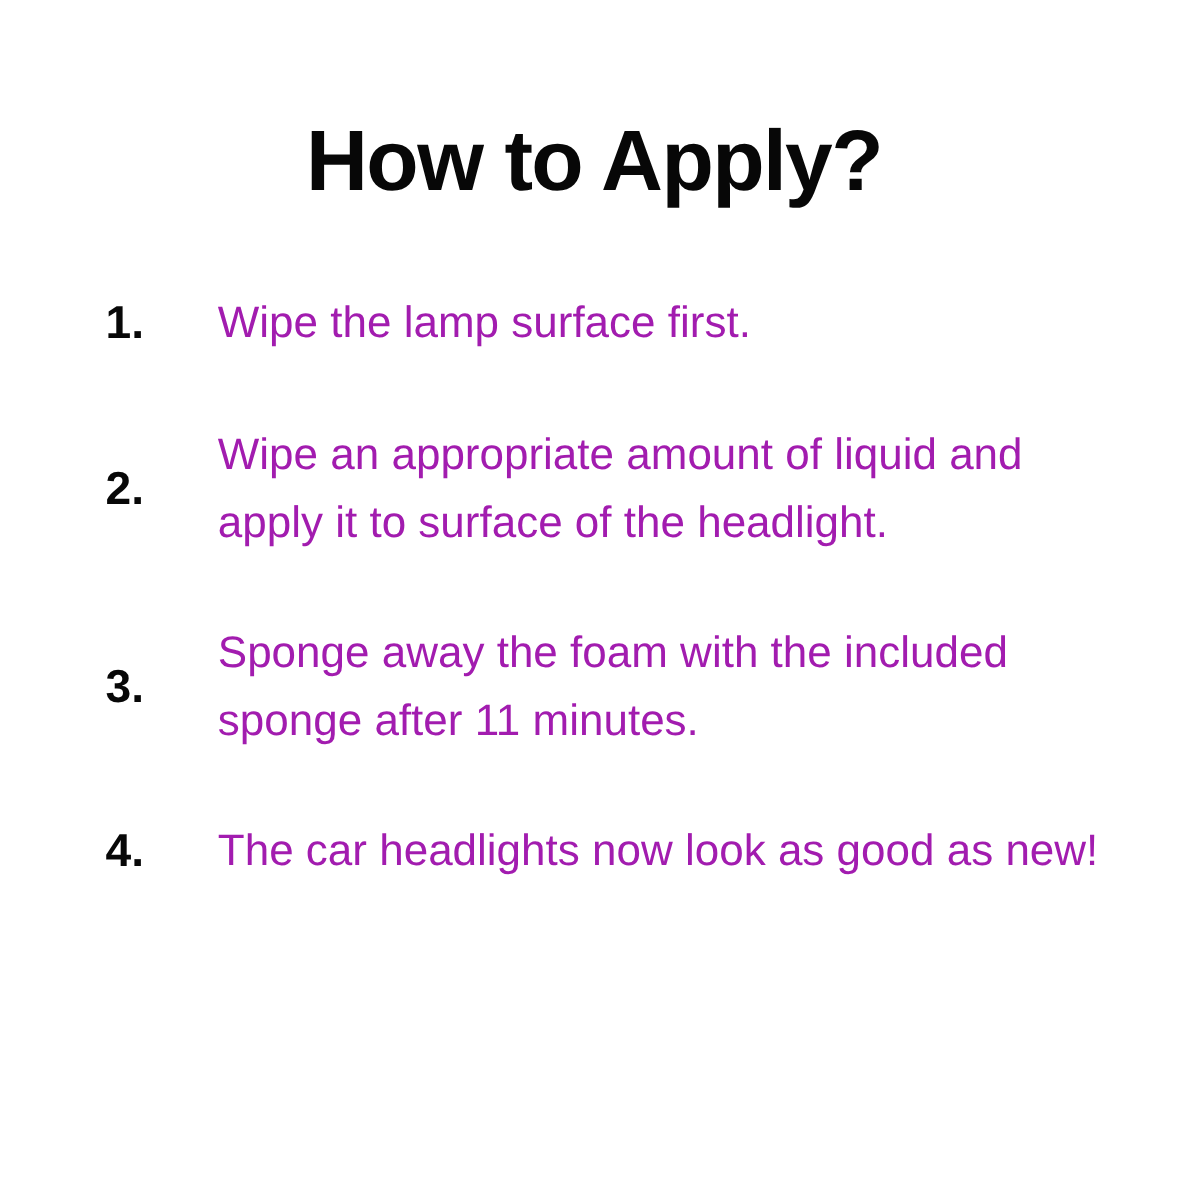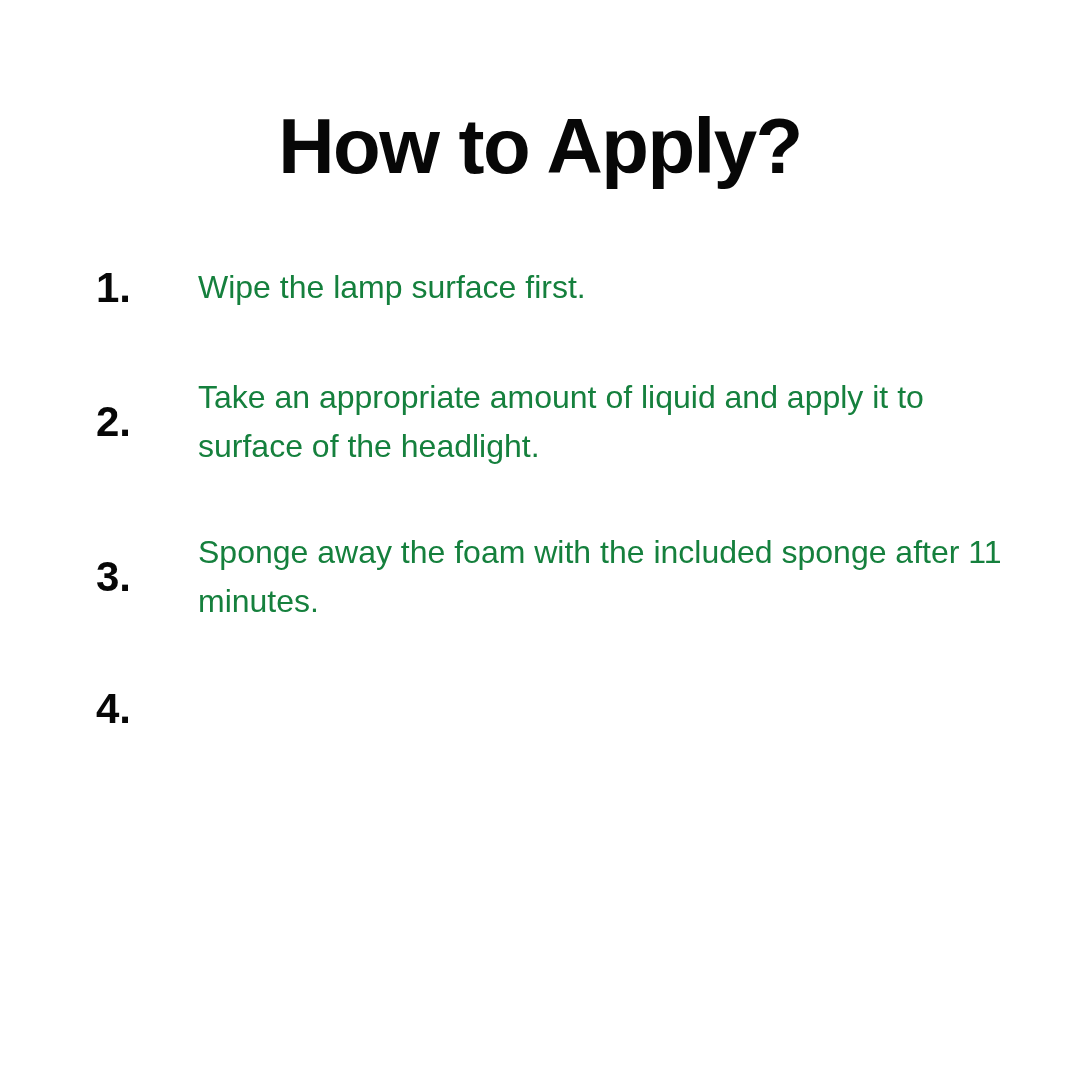--- a/index.html
+++ b/index.html
@@ -48,23 +48,23 @@
     font-size: 42px;
     font-weight: bold;
     color: #070707;
     line-height: 1.25;
     text-align: left;
     padding-left: 8px;
     box-sizing: border-box;
   }
   .step-text {
     flex: 1 1 auto;
-    font-size: 32px;
+    font-size: 40px;
     font-weight: normal;
-    color: #15803d;
+    color: #a21caf;
     line-height: 1.55;
     letter-spacing: 0px;
   }
   .step-1 { margin-bottom: 58px; }
   .step-2 { margin-bottom: 56px; }
   .step-3 { margin-bottom: 56px; }
   .step-4 { margin-bottom: 0; }
 </style>
 </head>
 <body>
@@ -75,26 +75,27 @@
 
   <div class="steps">
 
     <div class="step step-1">
       <div class="step-num">1.</div>
       <div class="step-text">Wipe the lamp surface first.</div>
     </div>
 
     <div class="step step-2">
       <div class="step-num">2.</div>
-      <div class="step-text">Take an appropriate amount of liquid and apply it to surface of the headlight.</div>
+      <div class="step-text">Wipe an appropriate amount of liquid and apply it to surface of the headlight.</div>
     </div>
 
     <div class="step step-3">
       <div class="step-num">3.</div>
       <div class="step-text">Sponge away the foam with the included sponge after 11 minutes.</div>
     </div>
 
     <div class="step step-4">
       <div class="step-num">4.</div>
+      <div class="step-text">The car headlights now look as good as new!</div>
     </div>
 
   </div>
 </div>
 
 </body></html>

